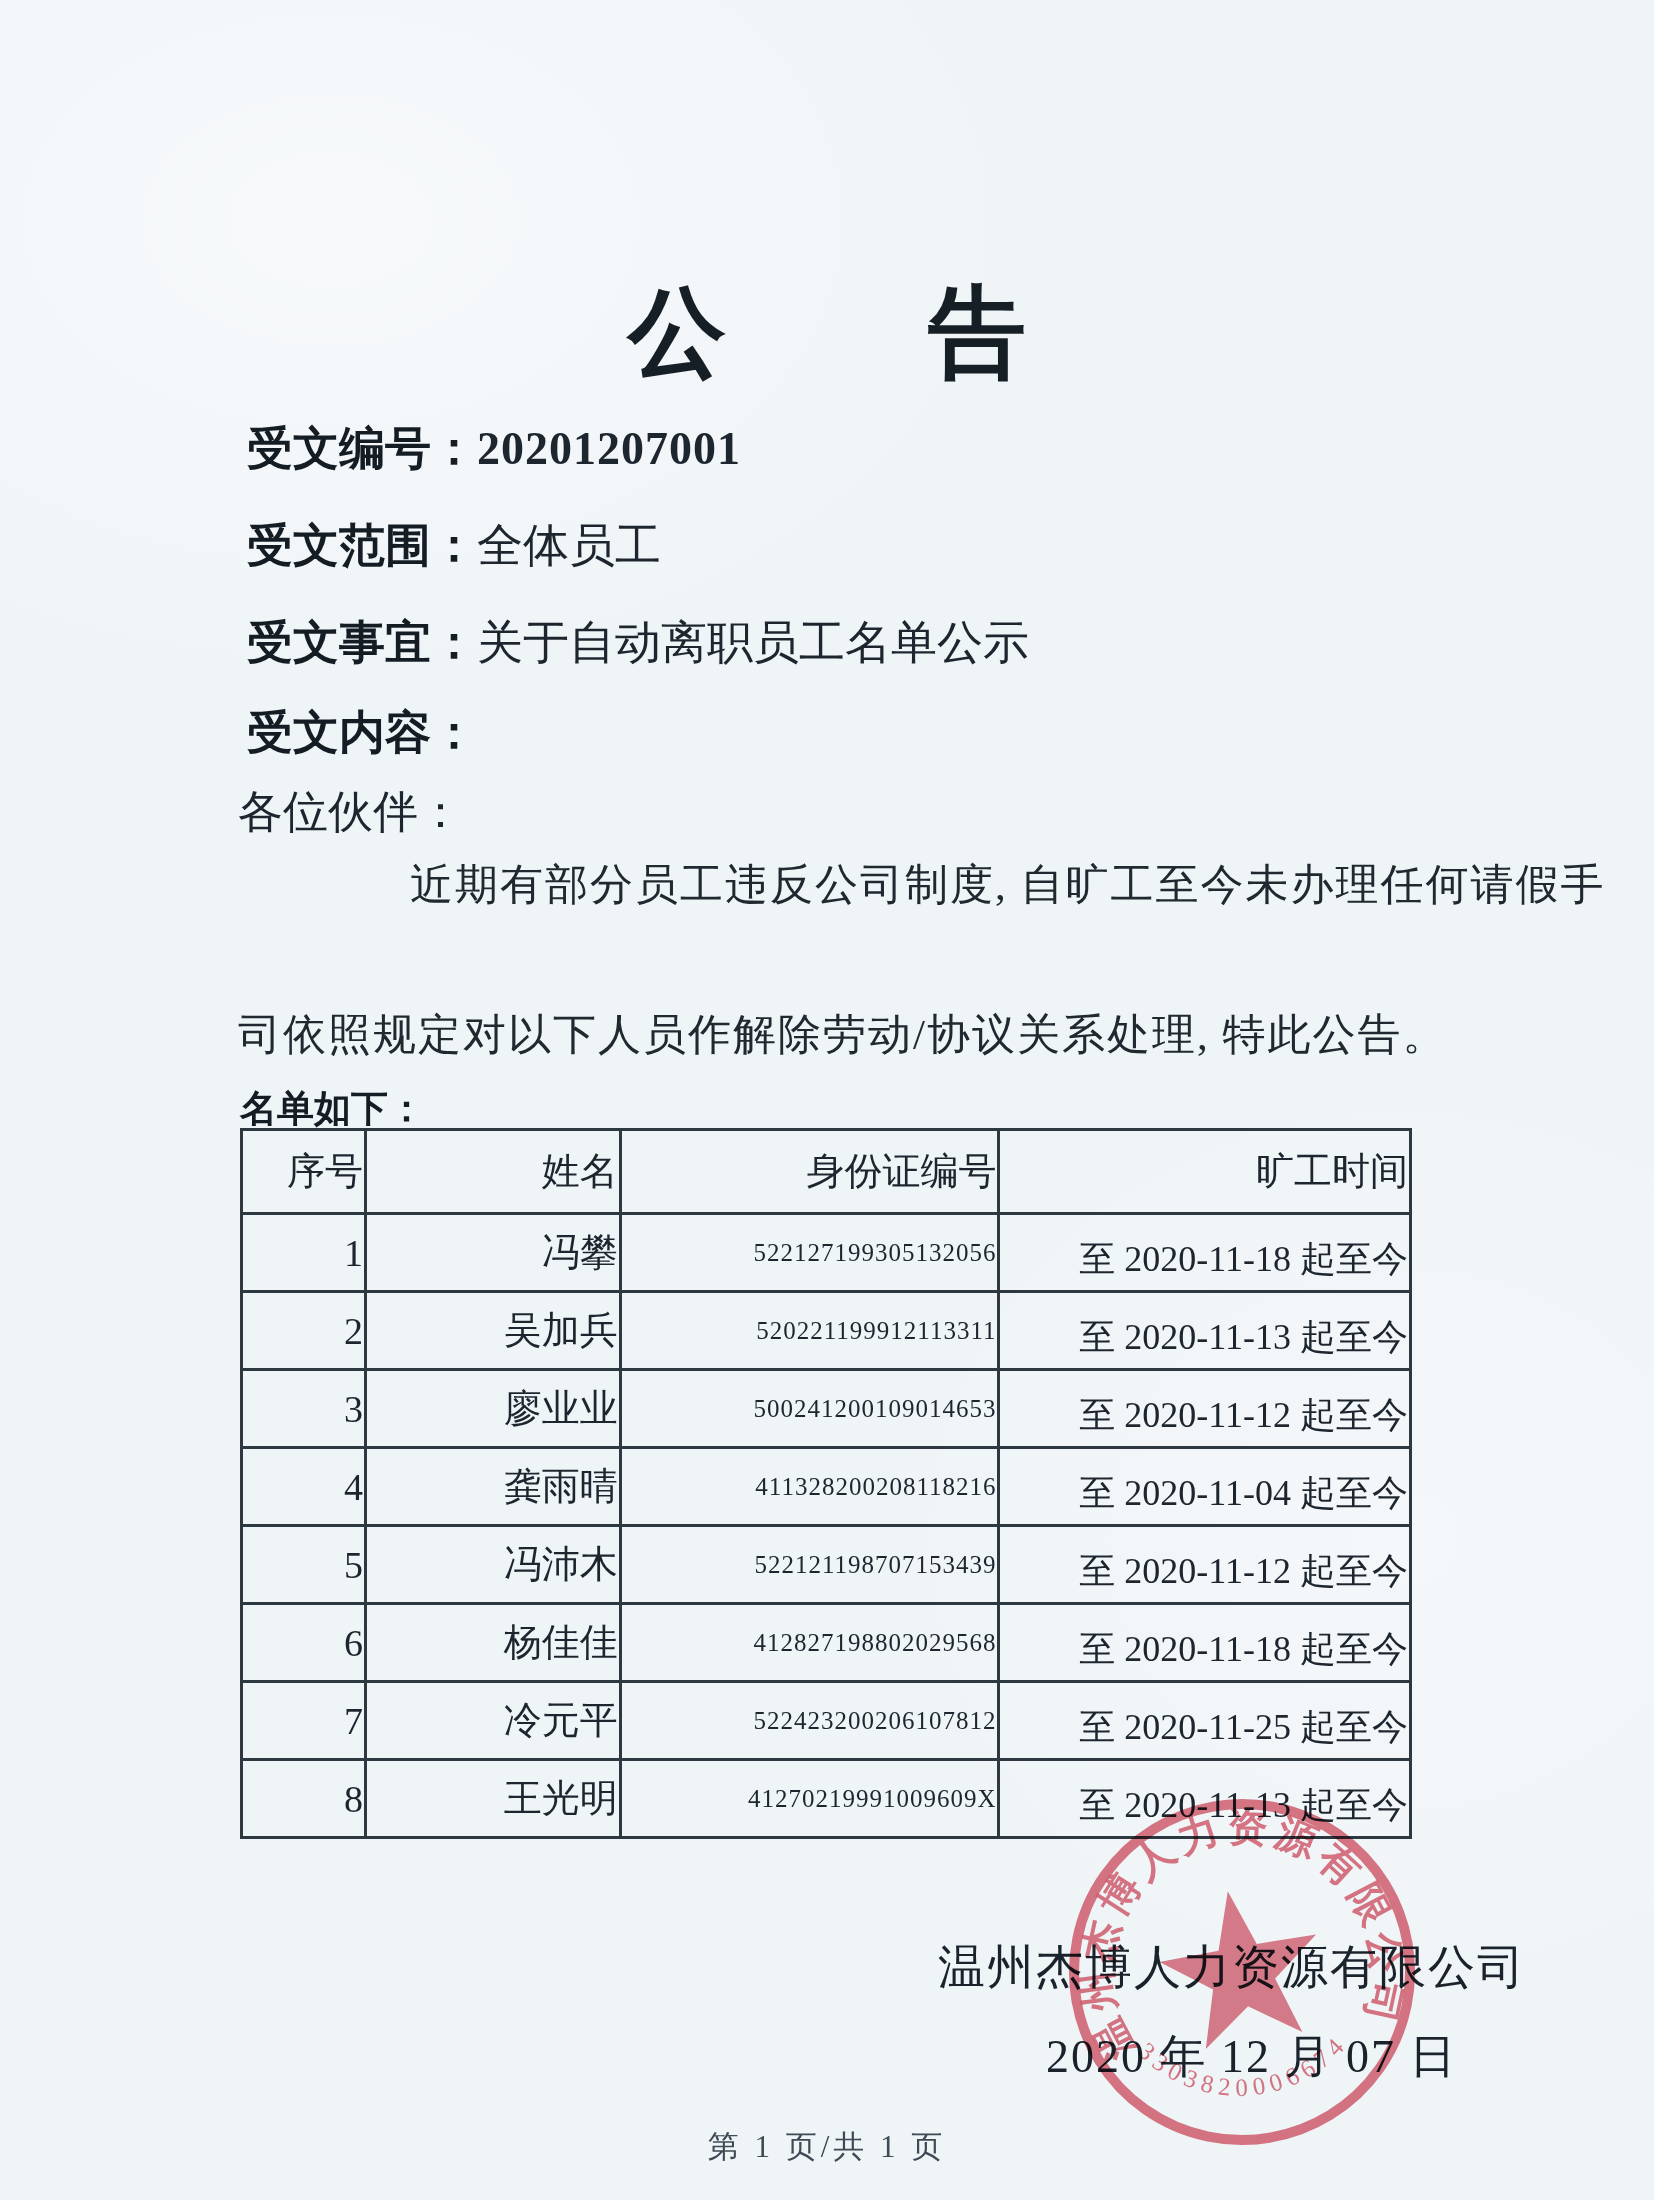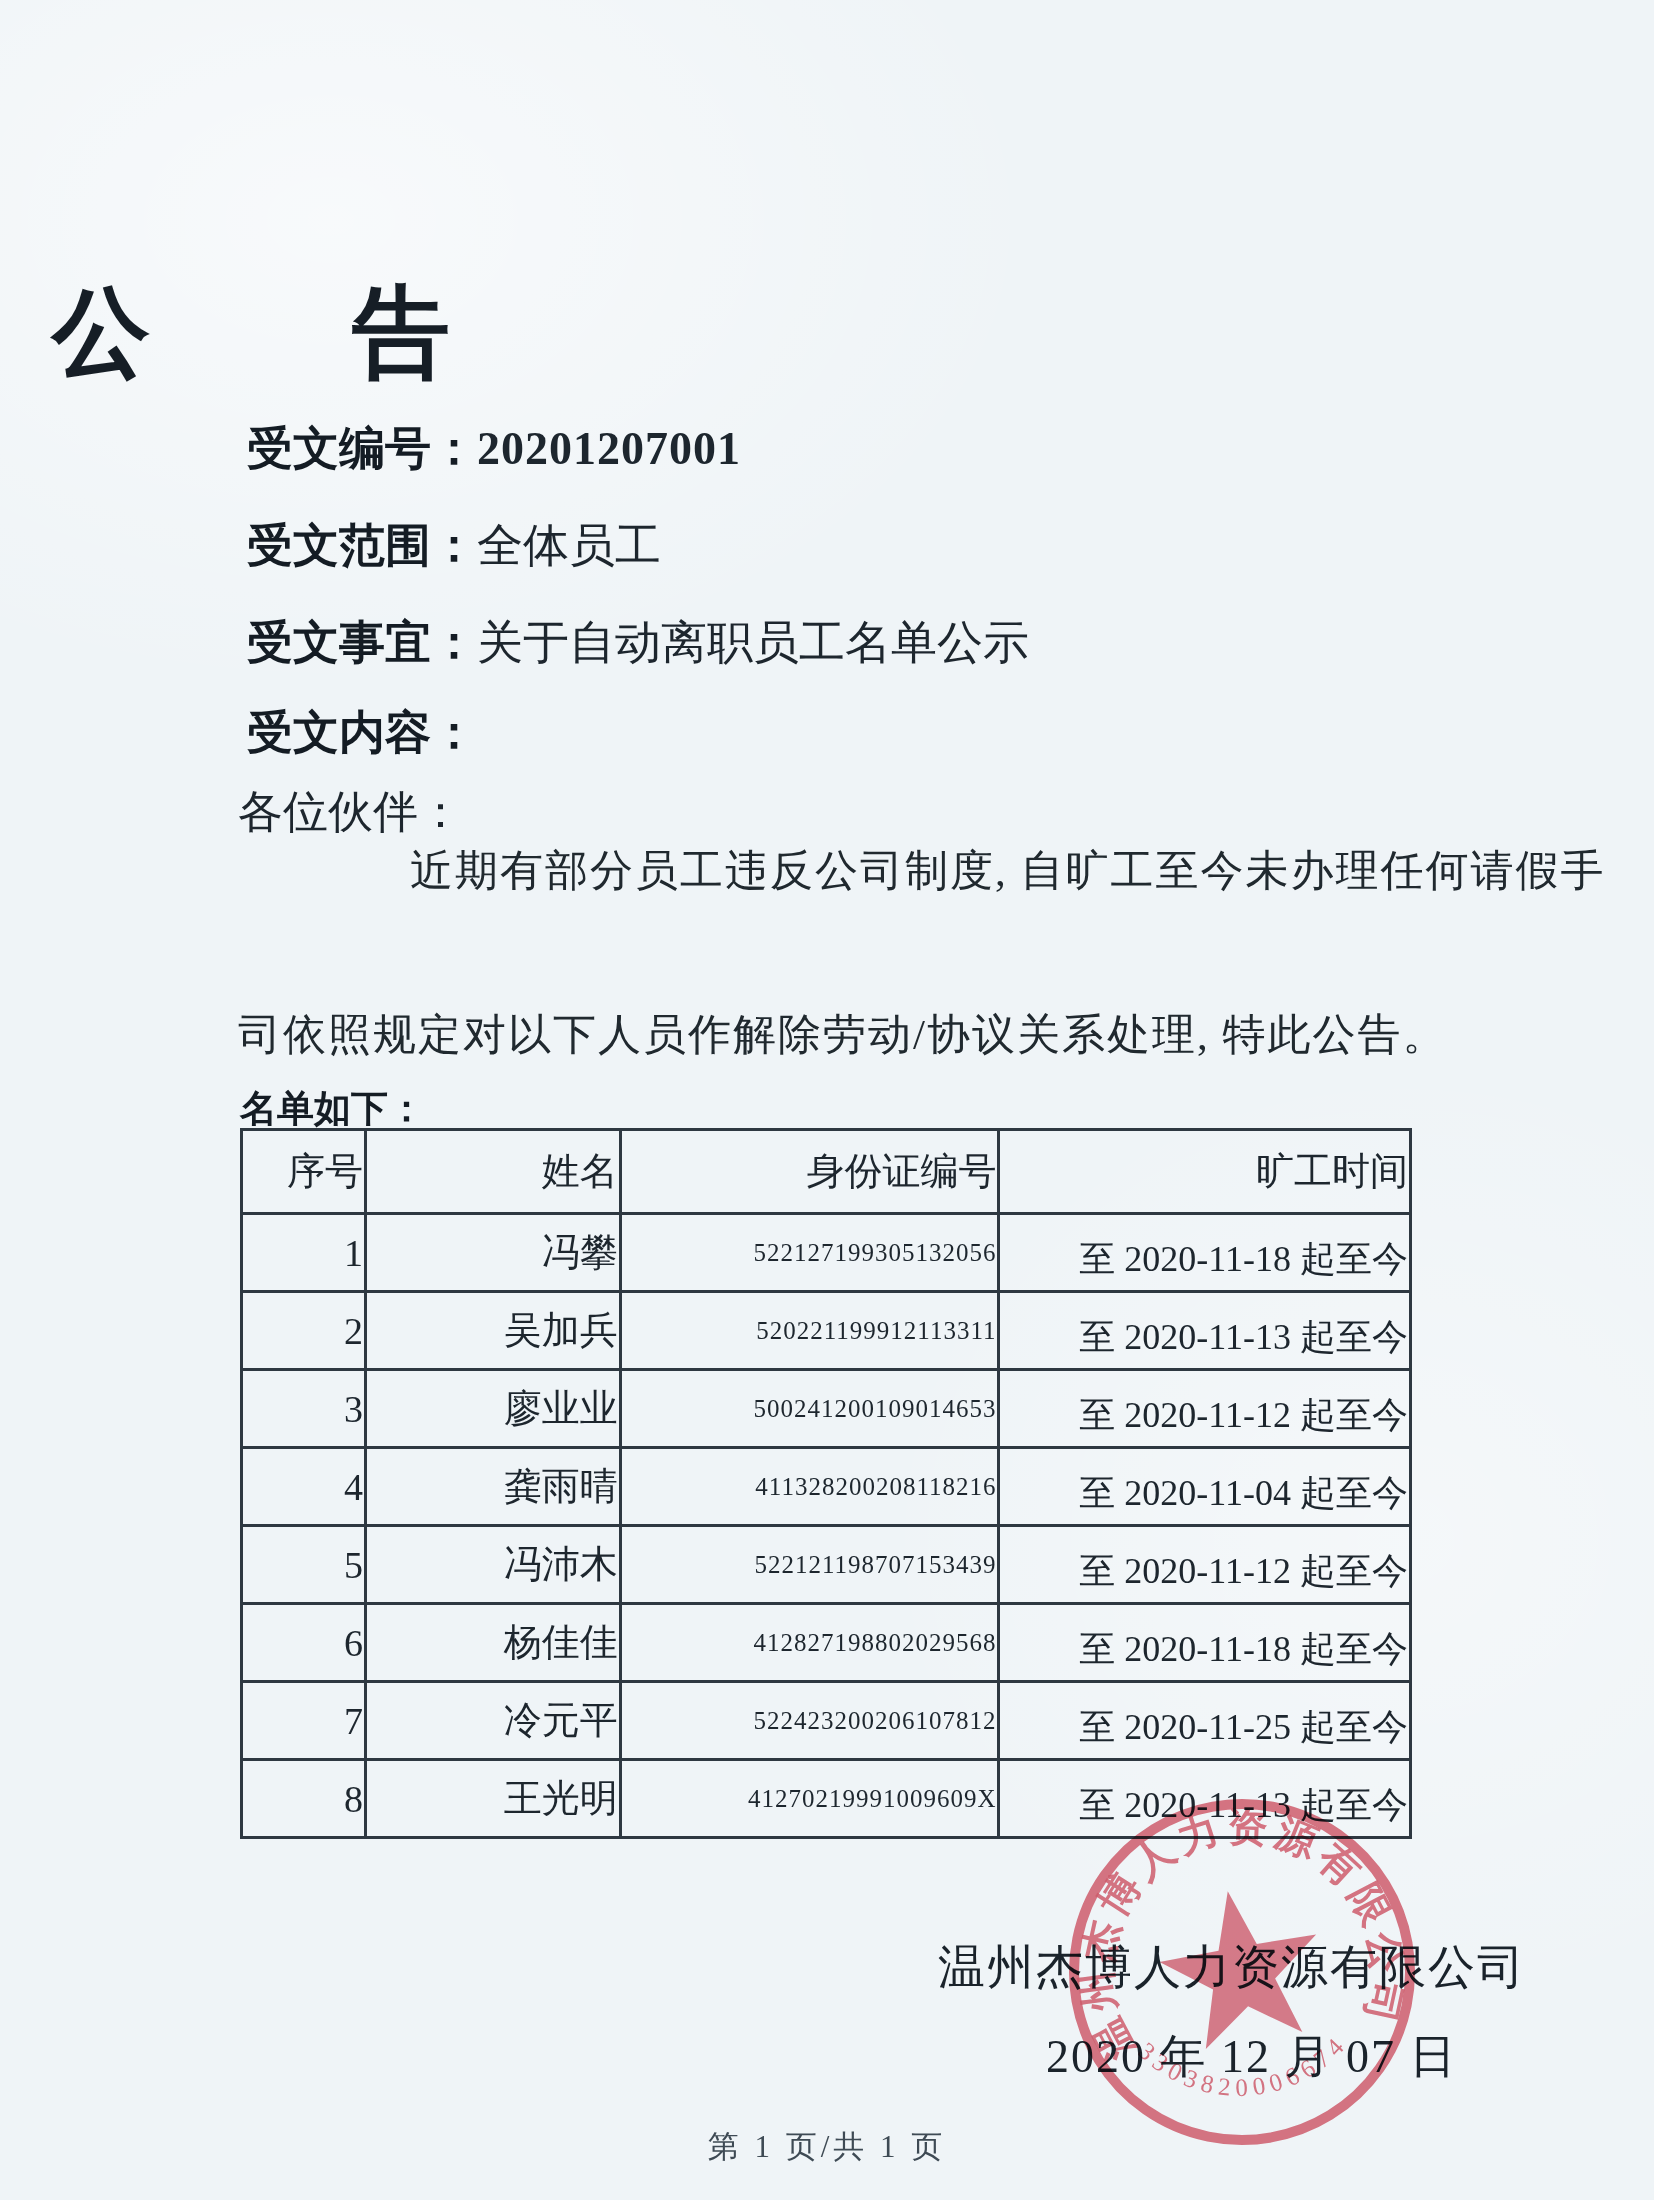--- a/index.html
+++ b/index.html
@@ -11,32 +11,32 @@
       radial-gradient(1200px 800px at 20% 10%, rgba(255,255,255,.55), rgba(255,255,255,0) 60%),
       radial-gradient(1000px 900px at 85% 70%, rgba(255,255,255,.35), rgba(255,255,255,0) 55%),
       #eff4f7;
     overflow:hidden;
     font-family:"Liberation Serif","DejaVu Serif",serif;
     color:#1d262e;
   }
   .abs{position:absolute;white-space:nowrap;}
   .doc-title{
     left:0;top:268px;width:100%;
-    text-align:left;
+    text-align:center;
     font-size:98px;font-weight:bold;
     letter-spacing:52px;text-indent:52px;
     color:#161e26;
   }
   .meta-line{left:238px;font-size:46px;}
   .meta-label{font-weight:bold;color:#141c24;margin-left:9px;}
   .meta-value{}
   .meta-value.num{font-weight:bold;letter-spacing:1px;}
   .salutation{left:238px;top:782px;font-size:45px;}
   .body-line{left:238px;font-size:43px;letter-spacing:2px;color:#20292f;}
-  .body-line.indent{padding-left:172px;}
+  .body-line.indent{padding-left:172px;margin-top:14px;}
   .list-intro{left:240px;top:1084px;font-size:37px;font-weight:bold;color:#141c24;}
   table.roster{
     position:absolute;left:240px;top:1128px;
     width:1172px;border-collapse:collapse;table-layout:fixed;
     font-size:38px;color:#1d262e;
   }
   table.roster th,table.roster td{
     border:3px solid #2e3841;
     text-align:right;font-weight:normal;
     overflow:hidden;

